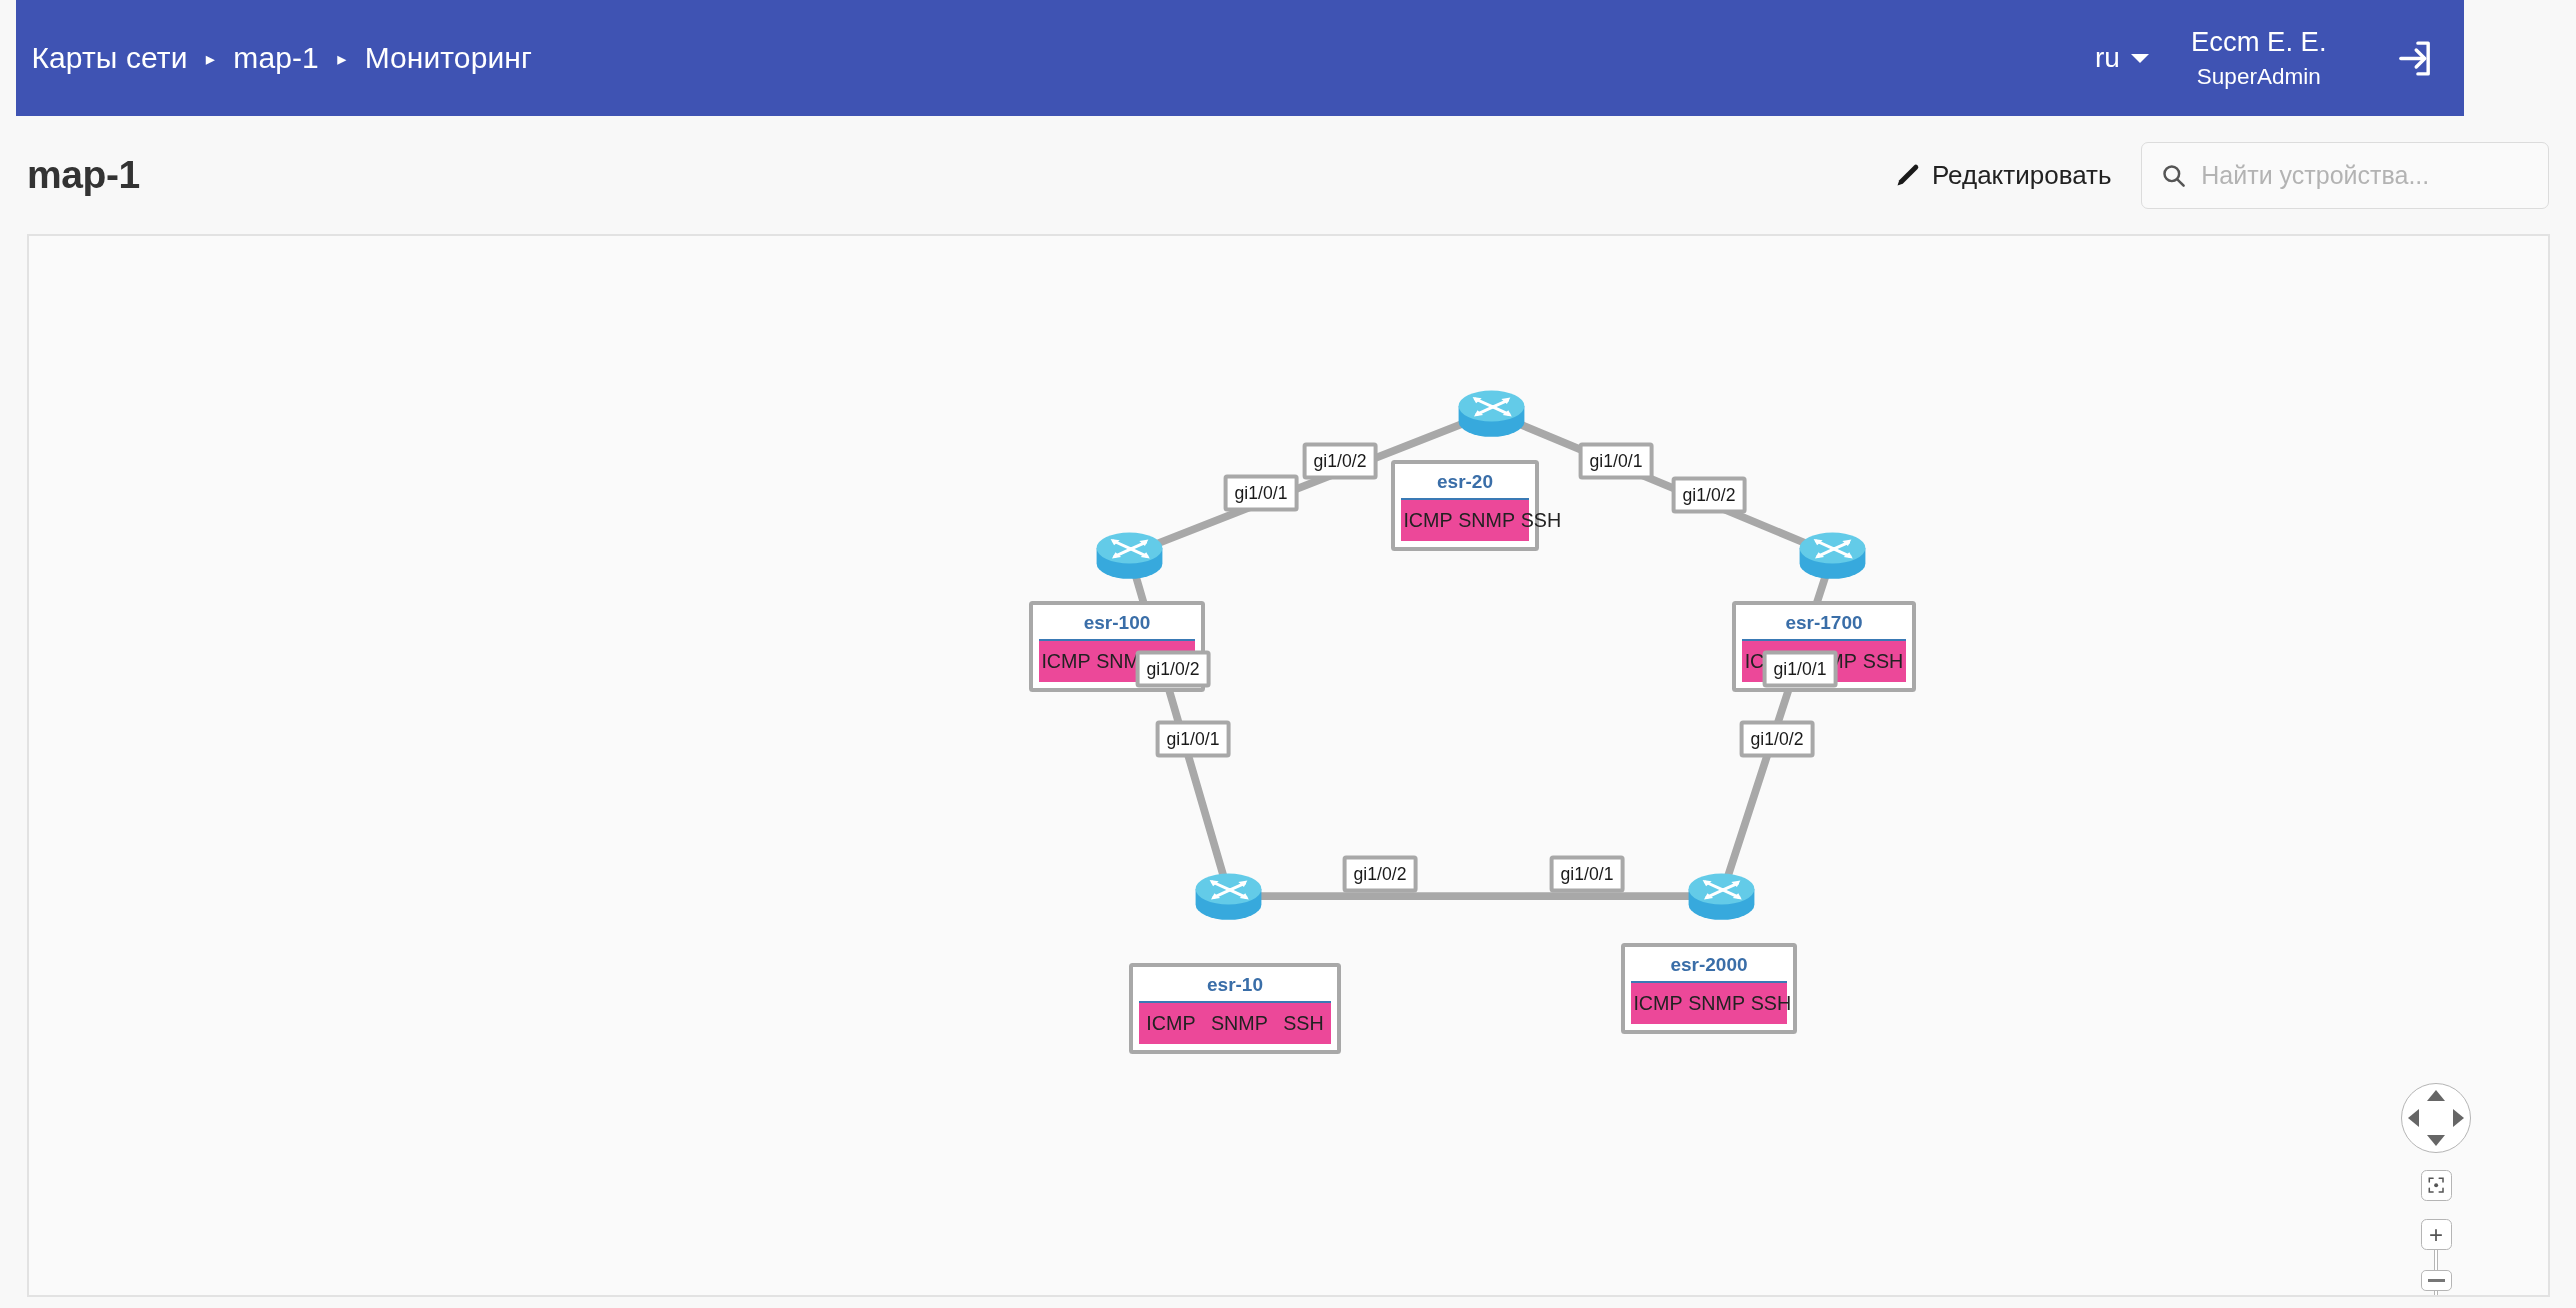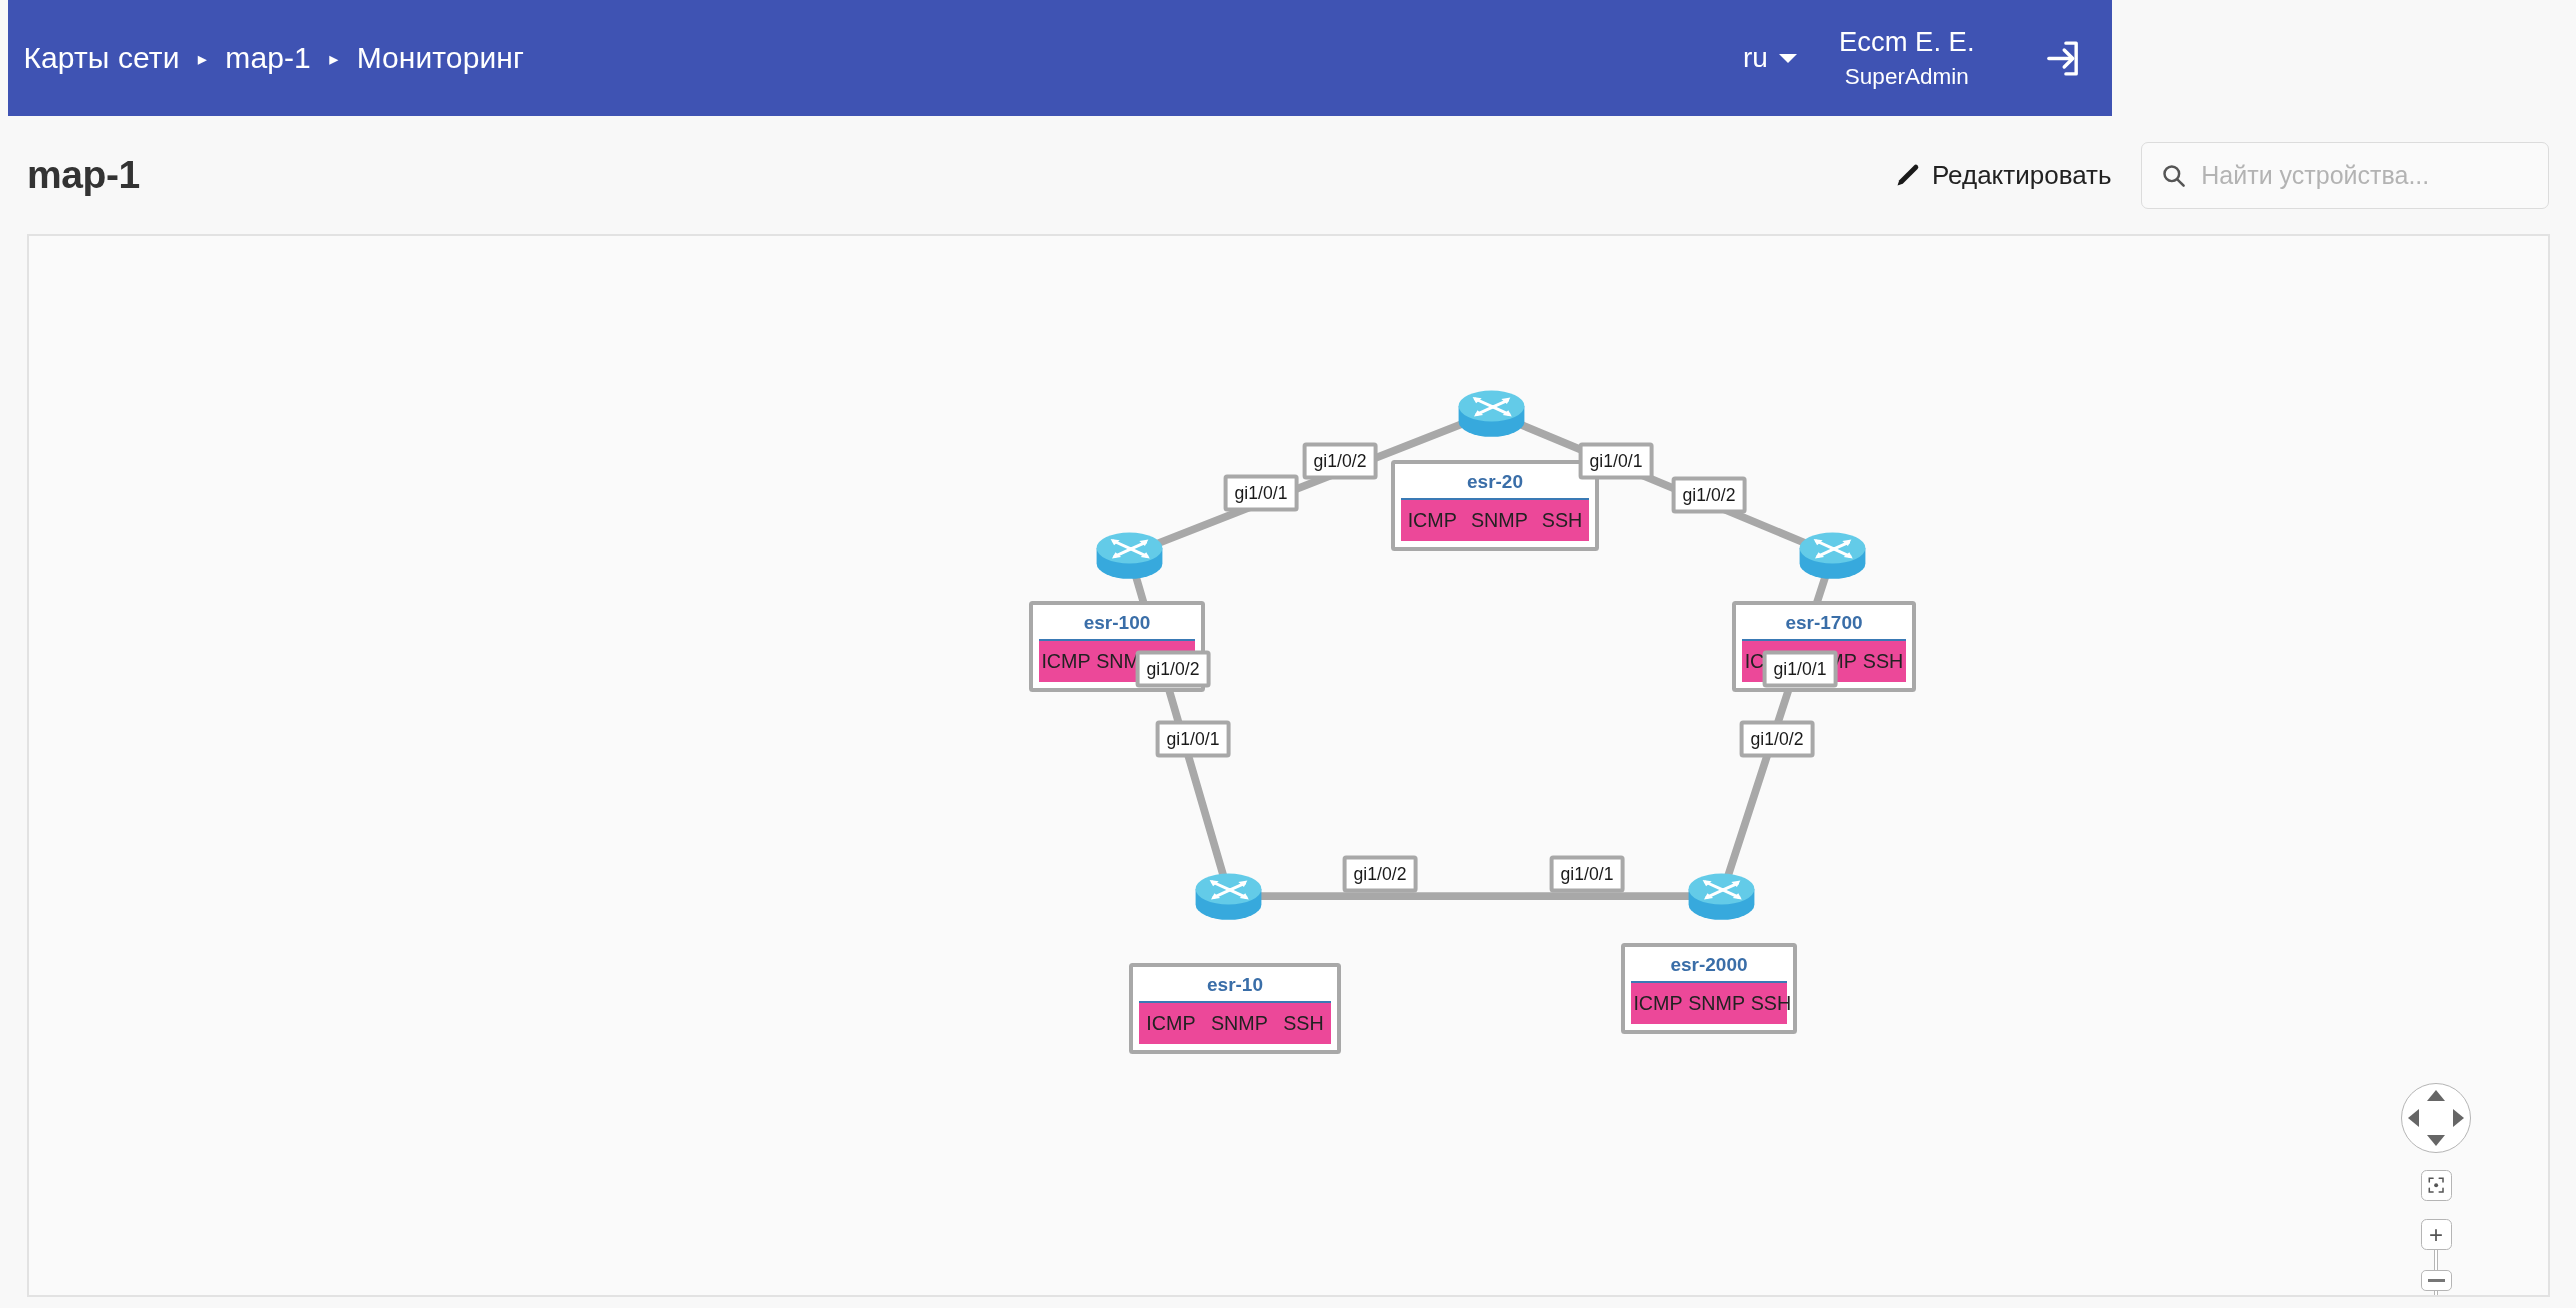--- a/index.html
+++ b/index.html
@@ -5,22 +5,22 @@
   * { box-sizing: border-box; margin: 0; padding: 0; }
   html, body {
     width: 2576px; height: 1308px;
     background: #f8f8f8;
     font-family: "Liberation Sans", sans-serif;
     overflow: hidden;
   }
 
   
   .topbar {
-    position: absolute; left: 8px; top: 0;
-    width: 2104px; height: 116px;
+    position: absolute; left: 16px; top: 0;
+    width: 2448px; height: 116px;
     background: #3f53b3;
     display: flex; align-items: center;
   }
   .breadcrumb { display: flex; align-items: center; padding-left: 15.5px; }
   .crumb {
     color: #ffffff; font-size: 30px; font-weight: 500;
     letter-spacing: 0.1px; white-space: nowrap;
   }
   .crumb-sep {
     color: #ffffff; font-size: 18.3px; margin: 0 18.3px;
@@ -260,21 +260,21 @@
               <line x1="58" y1="35" x2="78" y2="26"></line>
             </g>
             <g fill="#ffffff">
               <polygon points="28,21 41,23 33,30"></polygon>
               <polygon points="84,49 71,47 79,40"></polygon>
               <polygon points="30,49 43,47 35,40"></polygon>
               <polygon points="82,22 69,24 77,31"></polygon>
             </g>
           </svg>
         </div>
-        <div class="node-box" style="left: 1362px; top: 224px; width: 208px;">
+        <div class="node-box" style="left: 1362px; top: 224px; width: 148px;">
           <div class="node-name">esr-20</div>
           <div class="node-services">
             <span class="svc">ICMP</span>
             <span class="svc">SNMP</span>
             <span class="svc">SSH</span>
           </div>
         </div>
       </div>
       <div class="node">
         <div class="node-router" style="left: 1062px; top: 288px;">

